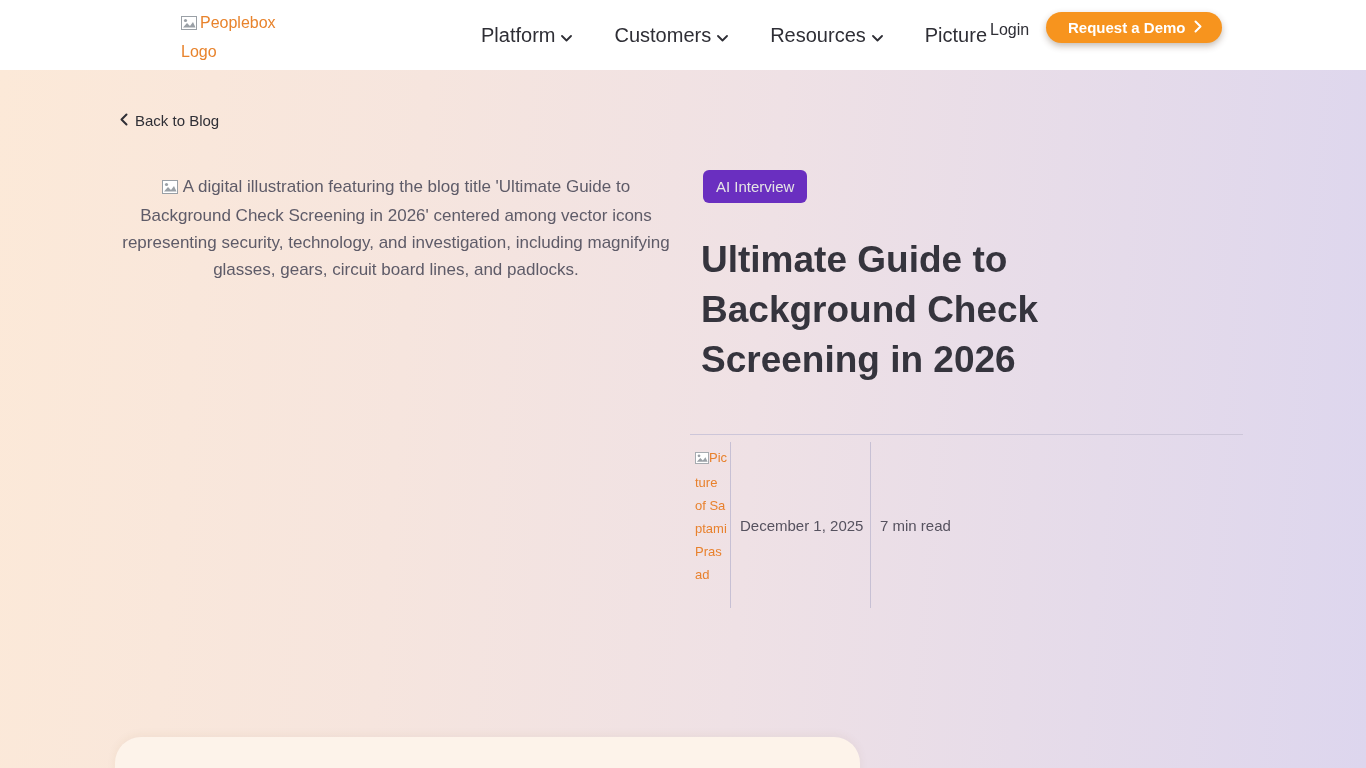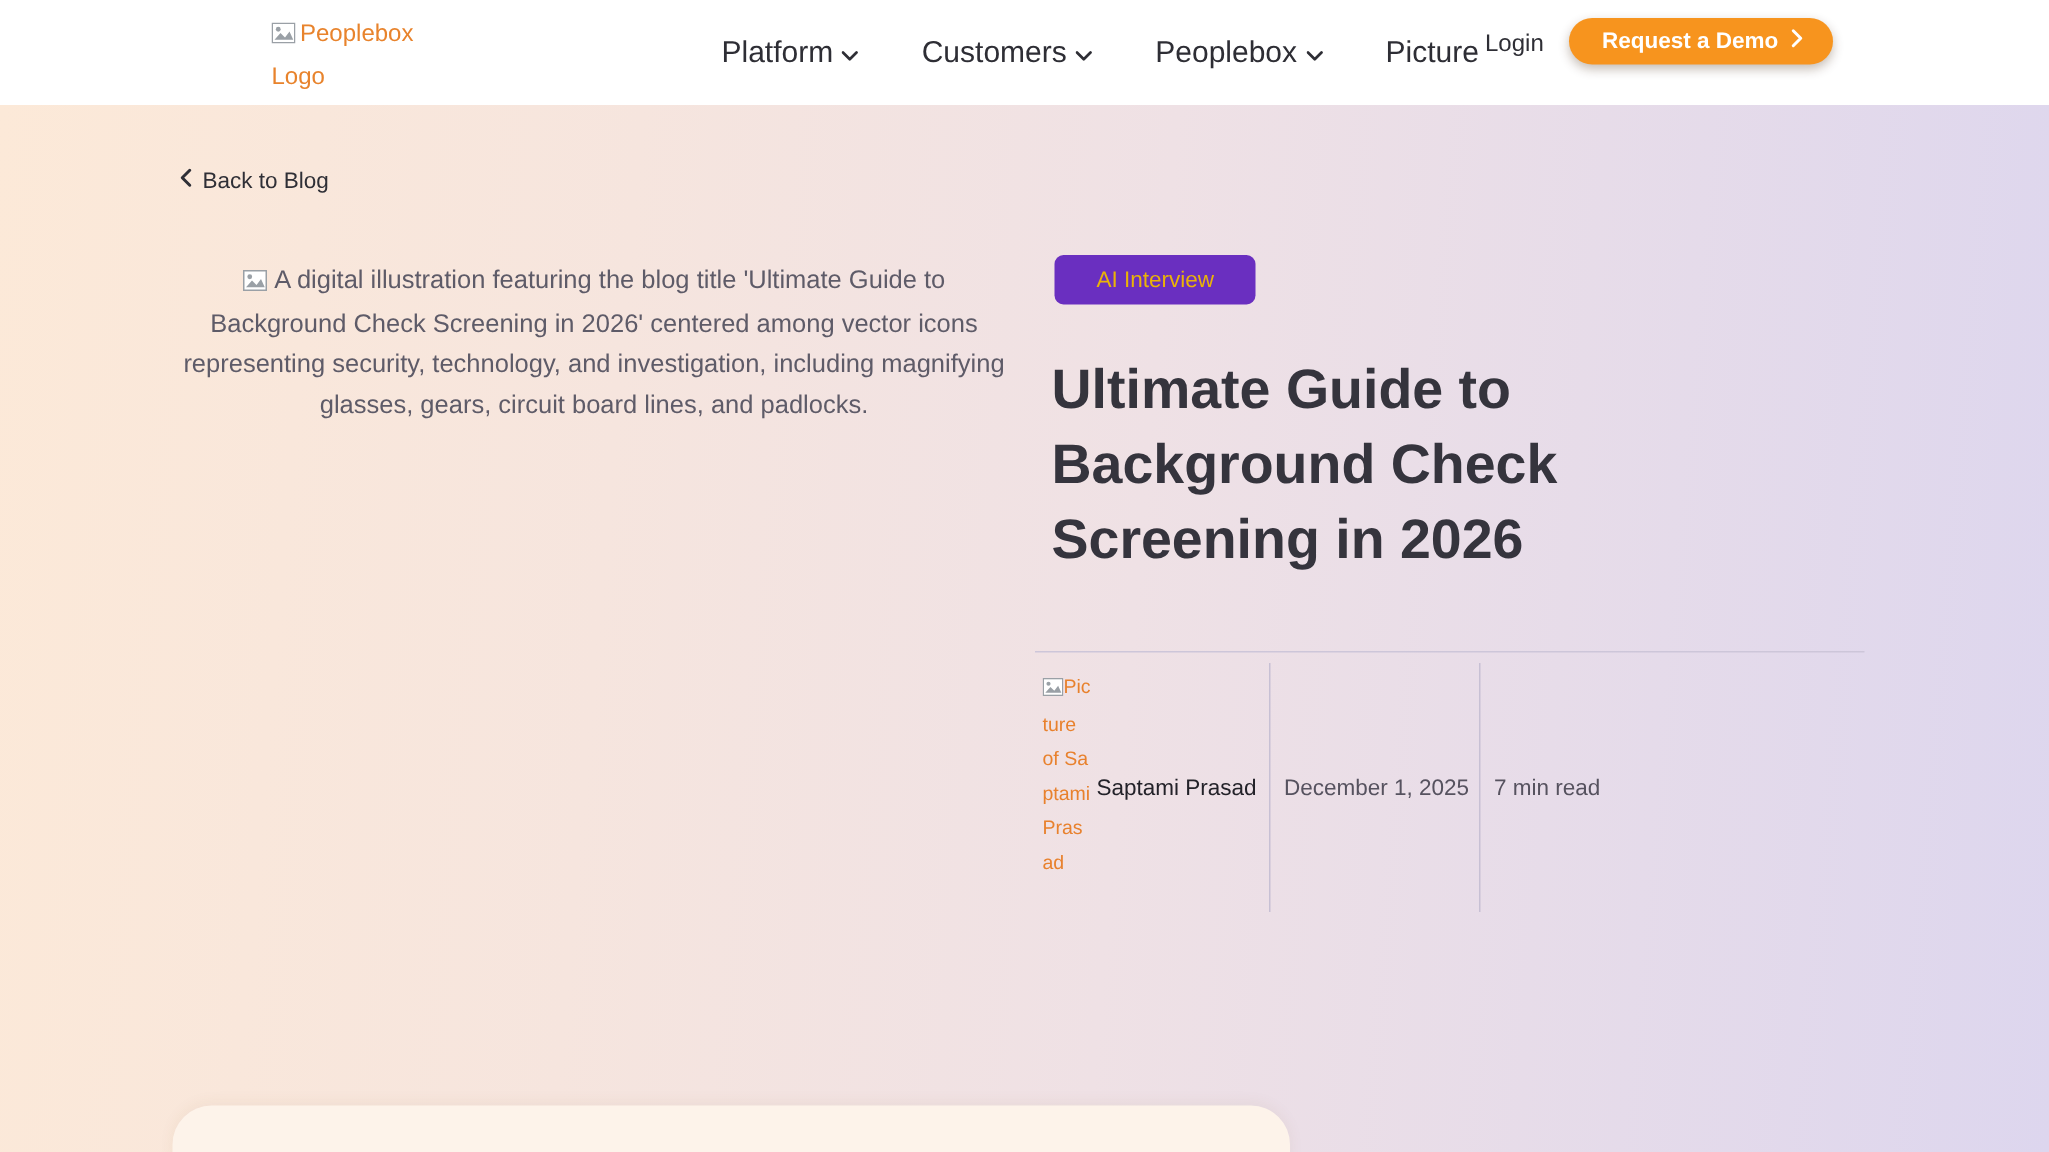--- a/index.html
+++ b/index.html
@@ -72,22 +72,22 @@
     text-align: center;
     font-size: 17px; line-height: 27px;
     color: #5e5b68;
   }
   .hero-alt .broken-ico { margin-right: 5px; vertical-align: -2px; }
 
   
   .badge {
     position: absolute; left: 703px; top: 100px;
     background: #6a2fc0;
-    color: #eab308; font-size: 15px;
-    padding: 8px 28px; border-radius: 6px;
+    color: #e5e5e5; font-size: 15px;
+    padding: 8px 13px; border-radius: 6px;
     display: inline-block;
   }
   .post-title {
     position: absolute; left: 701px; top: 165px;
     width: 400px;
     font-size: 37px; font-weight: 700; line-height: 50px;
     color: #35343d;
   }
   .meta-divider {
     position: absolute; left: 690px; top: 364px;
@@ -155,21 +155,21 @@
               <polyline points="1,1 5.5,5.5 10,1" fill="none" stroke="#2e2e35" stroke-width="1.8" stroke-linecap="round" stroke-linejoin="round"></polyline>
             </svg></span>
       </div>
       <div class="nav-item">
         <span>Customers</span>
         <span class="chev"><svg width="11" height="7" viewBox="0 0 11 7">
               <polyline points="1,1 5.5,5.5 10,1" fill="none" stroke="#2e2e35" stroke-width="1.8" stroke-linecap="round" stroke-linejoin="round"></polyline>
             </svg></span>
       </div>
       <div class="nav-item">
-        <span>Peoplebox</span>
+        <span>Resources</span>
         <span class="chev"><svg width="11" height="7" viewBox="0 0 11 7">
               <polyline points="1,1 5.5,5.5 10,1" fill="none" stroke="#2e2e35" stroke-width="1.8" stroke-linecap="round" stroke-linejoin="round"></polyline>
             </svg></span>
       </div>
       <div class="nav-item">
         <span>Picture</span>
       </div>
     </div>
 
     <div class="login">
@@ -210,23 +210,20 @@
     <div class="meta-divider"></div>
 
     <div class="author-row">
       <div class="avatar-cell">
         <span class="broken-ico"><svg width="14" height="12" viewBox="0 0 16 14">
               <rect x="0.5" y="0.5" width="15" height="13" fill="#ffffff" stroke="#9aa0a6"></rect>
               <circle cx="4.5" cy="4.5" r="1.6" fill="#9aa0a6"></circle>
               <path d="M2 11.5 L6 7 L9 10 L12 6 L14.5 11.5 Z" fill="#9aa0a6"></path>
             </svg></span><span>Picture of Saptami Prasad</span>
       </div>
-      <div class="name-cell">
-        <span>Saptami Prasad</span>
-      </div>
       <div class="vcell date">
         <span>December 1, 2025</span>
       </div>
       <div class="vcell read">
         <span>7 min read</span>
       </div>
     </div>
 
     <div class="content-card"></div>
 

